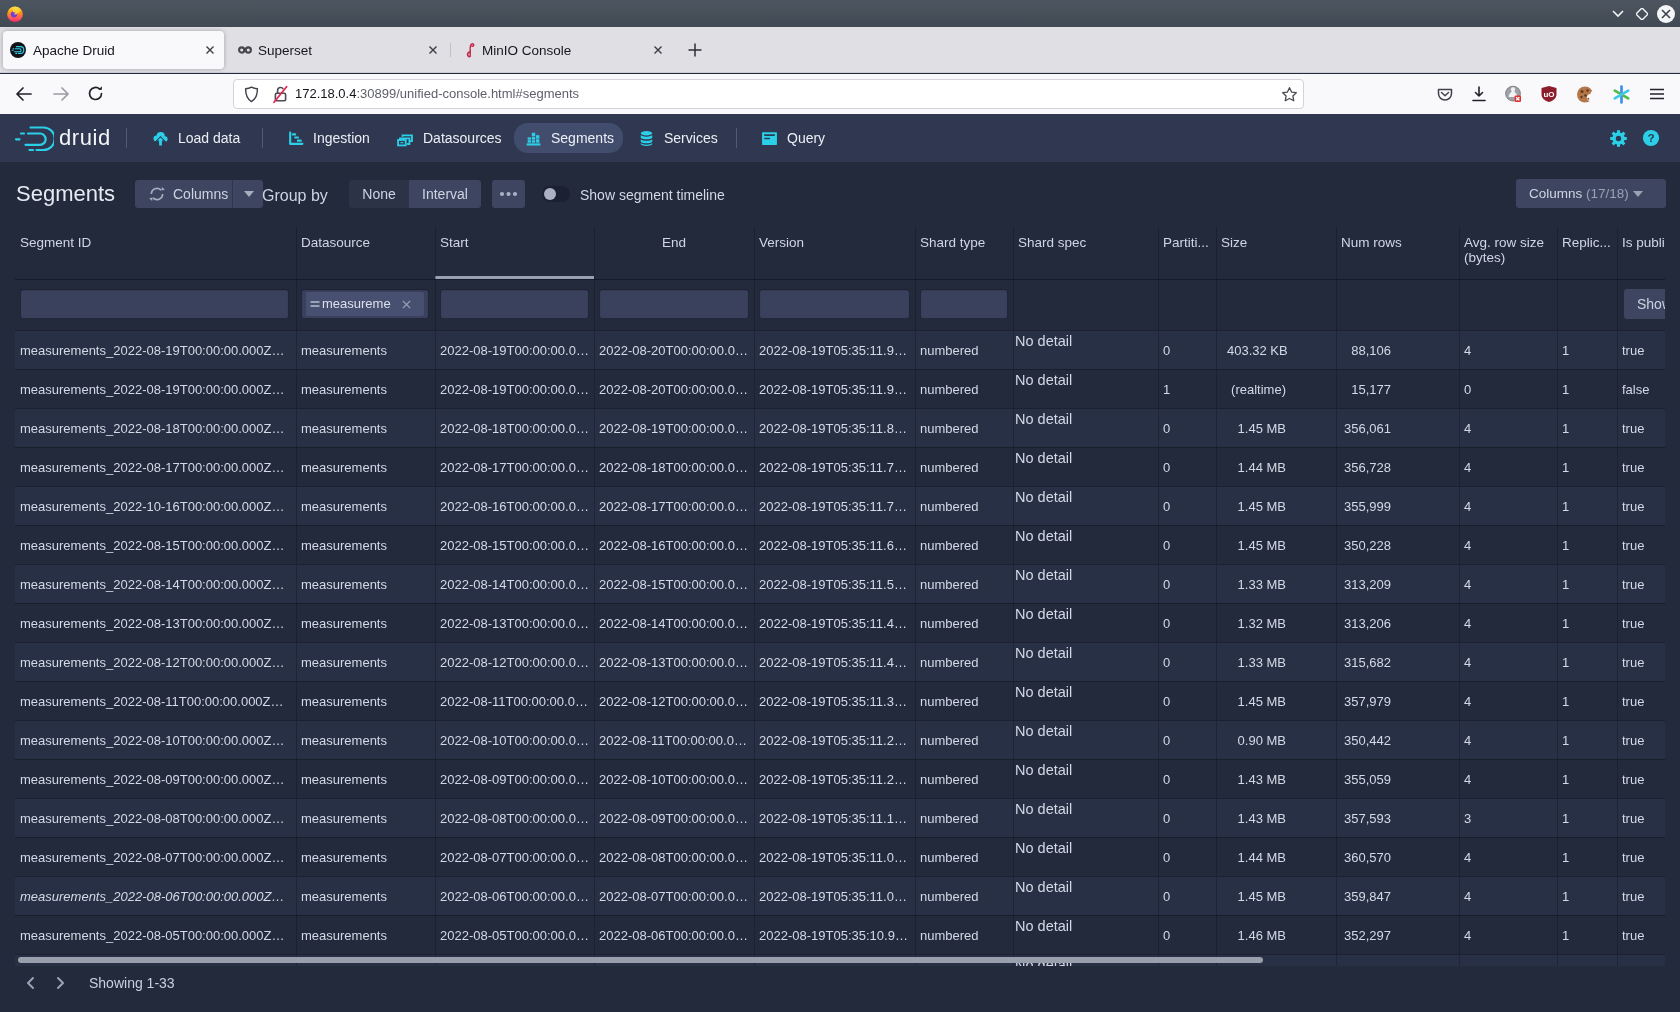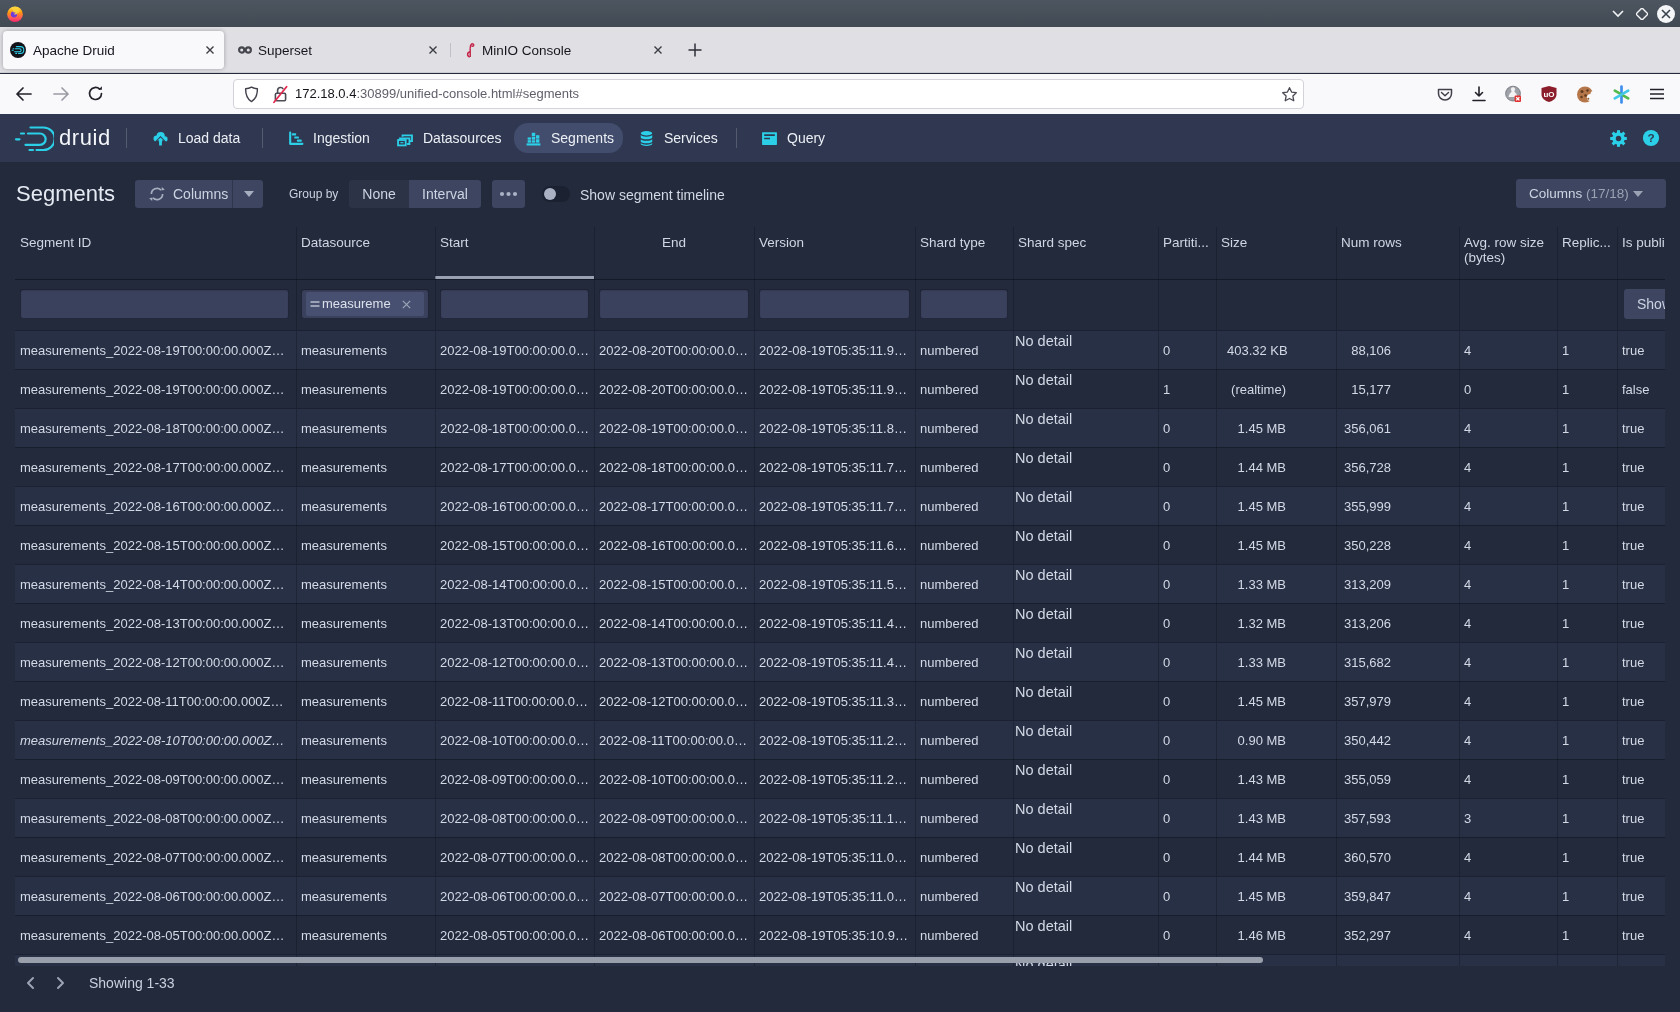--- a/index.html
+++ b/index.html
@@ -34,21 +34,21 @@
 .navitem { position:absolute; top:0; height:48px; display:flex; align-items:center; gap:9px;
   color:#eceff5; font-size:14px; }
 .navsep { position:absolute; top:14px; width:1px; height:20px; background:rgba(255,255,255,0.18); }
 #segpill { position:absolute; left:514px; top:9px; width:109px; height:30px; background:#424d6d; border-radius:14px; }
 
 
 #pagetitle { position:absolute; left:16px; top:181px; font-size:22px; color:#e6eaf2; }
 .btn { position:absolute; background:#3d4560; border-radius:3px; color:#cdd4e2; font-size:14px; }
 #btn-refresh { left:135px; top:180px; width:128px; height:28px; }
 #btn-refresh .divline { position:absolute; left:97px; top:0; width:1px; height:28px; background:#222a3c; opacity:0.55; }
-.grouplabel { position:absolute; left:289px; top:187px; font-size:12px; color:#ccd3e1; }
+.grouplabel { position:absolute; left:262px; top:187px; font-size:16px; color:#ccd3e1; }
 #btn-none { left:349px; top:180px; width:60px; height:28px; background:#2c3347; border-radius:3px 0 0 3px;
   text-align:center; line-height:28px; }
 #btn-interval { left:409px; top:180px; width:72px; height:28px; background:#3d4560; border-radius:0 3px 3px 0;
   text-align:center; line-height:28px; }
 #btn-dots { left:492px; top:180px; width:33px; height:28px; }
 #toggle { position:absolute; left:542px; top:186px; width:28px; height:16px; background:#1b2130;
   border-radius:8px; }
 #toggle .knob { position:absolute; left:2px; top:2px; width:12px; height:12px; border-radius:50%; background:#a9b1c3; }
 #togglelabel { position:absolute; left:580px; top:187px; font-size:14px; color:#d2d8e4; }
 #btn-columns { left:1516px; top:179px; width:150px; height:29px; }
@@ -523,21 +523,21 @@
 <div class="vline" style="left:900px; height:39px;"></div>
 <div class="vline" style="left:998px; height:39px;"></div>
 <div class="vline" style="left:1143px; height:39px;"></div>
 <div class="vline" style="left:1201px; height:39px;"></div>
 <div class="vline" style="left:1321px; height:39px;"></div>
 <div class="vline" style="left:1444px; height:39px;"></div>
 <div class="vline" style="left:1542px; height:39px;"></div>
 <div class="vline" style="left:1602px; height:39px;"></div>
 </div>
 <div class="row odd">
-<div class="cell" style="left:0px; width:281px;">measurements_2022-08-16T00:00:00.000Z…</div>
+<div class="cell" style="left:0px; width:281px;">measurements_2022-10-16T00:00:00.000Z…</div>
 <div class="cell" style="left:281px; width:139px;">measurements</div>
 <div class="cell" style="left:420px; width:159px;">2022-08-16T00:00:00.0…</div>
 <div class="cell" style="left:579px; width:160px;">2022-08-17T00:00:00.0…</div>
 <div class="cell" style="left:739px; width:161px;">2022-08-19T05:35:11.7…</div>
 <div class="cell" style="left:900px; width:98px;">numbered</div>
 <div class="cell top" style="left:998px; width:145px;padding-left:2px;">No detail</div>
 <div class="cell" style="left:1143px; width:58px;">0</div>
 <div class="cell" style="left:1201px; width:120px;">
           <span class="br" style="width:59px;margin-left:6px">1.45 MB</span>
         </div>
@@ -709,21 +709,21 @@
 <div class="vline" style="left:900px; height:39px;"></div>
 <div class="vline" style="left:998px; height:39px;"></div>
 <div class="vline" style="left:1143px; height:39px;"></div>
 <div class="vline" style="left:1201px; height:39px;"></div>
 <div class="vline" style="left:1321px; height:39px;"></div>
 <div class="vline" style="left:1444px; height:39px;"></div>
 <div class="vline" style="left:1542px; height:39px;"></div>
 <div class="vline" style="left:1602px; height:39px;"></div>
 </div>
 <div class="row odd">
-<div class="cell" style="left:0px; width:281px;font-style:italic;">measurements_2022-08-10T00:00:00.000Z…</div>
+<div class="cell" style="left:0px; width:281px;">measurements_2022-08-10T00:00:00.000Z…</div>
 <div class="cell" style="left:281px; width:139px;">measurements</div>
 <div class="cell" style="left:420px; width:159px;">2022-08-10T00:00:00.0…</div>
 <div class="cell" style="left:579px; width:160px;">2022-08-11T00:00:00.0…</div>
 <div class="cell" style="left:739px; width:161px;">2022-08-19T05:35:11.2…</div>
 <div class="cell" style="left:900px; width:98px;">numbered</div>
 <div class="cell top" style="left:998px; width:145px;padding-left:2px;">No detail</div>
 <div class="cell" style="left:1143px; width:58px;">0</div>
 <div class="cell" style="left:1201px; width:120px;">
           <span class="br" style="width:59px;margin-left:6px">0.90 MB</span>
         </div>
@@ -833,21 +833,21 @@
 <div class="vline" style="left:900px; height:39px;"></div>
 <div class="vline" style="left:998px; height:39px;"></div>
 <div class="vline" style="left:1143px; height:39px;"></div>
 <div class="vline" style="left:1201px; height:39px;"></div>
 <div class="vline" style="left:1321px; height:39px;"></div>
 <div class="vline" style="left:1444px; height:39px;"></div>
 <div class="vline" style="left:1542px; height:39px;"></div>
 <div class="vline" style="left:1602px; height:39px;"></div>
 </div>
 <div class="row odd">
-<div class="cell" style="left:0px; width:281px;">measurements_2022-08-06T00:00:00.000Z…</div>
+<div class="cell" style="left:0px; width:281px;font-style:italic;">measurements_2022-08-06T00:00:00.000Z…</div>
 <div class="cell" style="left:281px; width:139px;">measurements</div>
 <div class="cell" style="left:420px; width:159px;">2022-08-06T00:00:00.0…</div>
 <div class="cell" style="left:579px; width:160px;">2022-08-07T00:00:00.0…</div>
 <div class="cell" style="left:739px; width:161px;">2022-08-19T05:35:11.0…</div>
 <div class="cell" style="left:900px; width:98px;">numbered</div>
 <div class="cell top" style="left:998px; width:145px;padding-left:2px;">No detail</div>
 <div class="cell" style="left:1143px; width:58px;">0</div>
 <div class="cell" style="left:1201px; width:120px;">
           <span class="br" style="width:59px;margin-left:6px">1.45 MB</span>
         </div>

